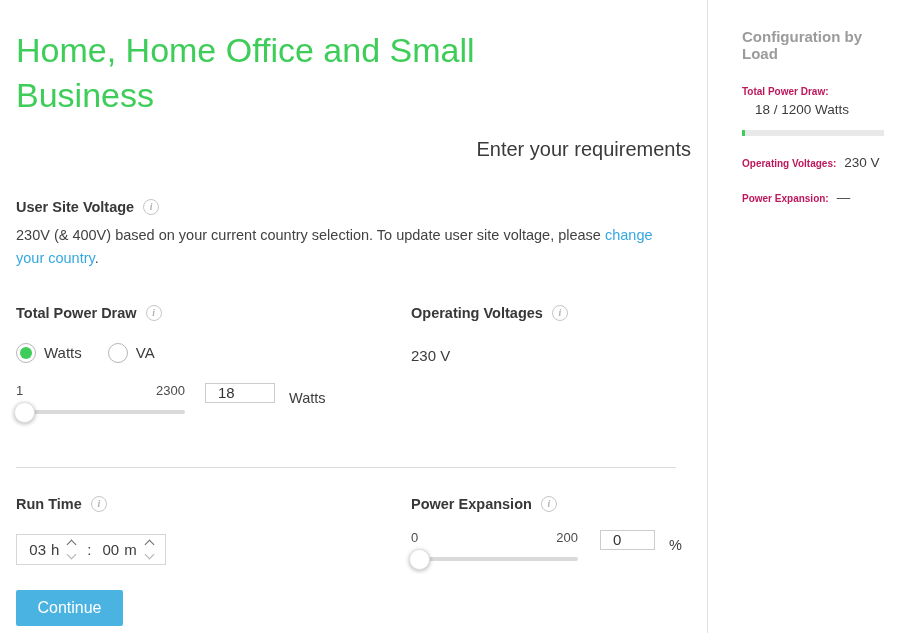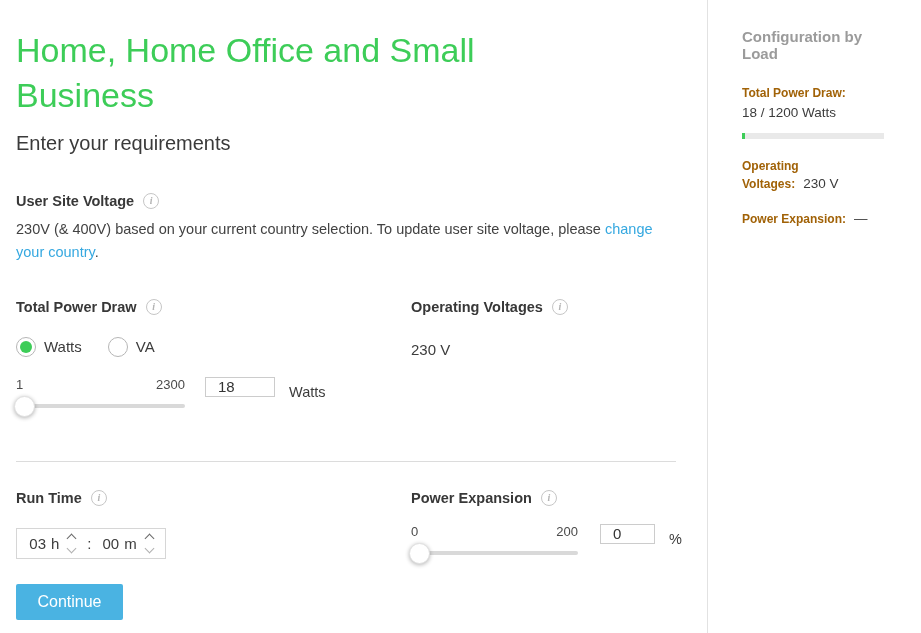--- a/index.html
+++ b/index.html
@@ -5,21 +5,21 @@
   * { box-sizing: border-box; }
   html,body { margin:0; padding:0; }
   body {
     width:921px; height:633px; overflow:hidden; position:relative;
     background:#ffffff; color:#3c3c3c;
     font-family:"Liberation Sans", sans-serif;
   }
   .main { position:absolute; left:0; top:2px; width:707px; padding:26px 16px 0 16px; }
 
   .page-title { margin:0; max-width:560px; font-size:34px; font-weight:400; line-height:1.32; color:#3dcd58; }
-  .page-subtitle { margin-top:14px; font-size:20px; font-weight:400; color:#3a3a3a; }
+  .page-subtitle { margin-top:20px; font-size:20px; font-weight:400; color:#3a3a3a;text-align:right; }
 
   .section-label { display:flex; align-items:center; font-size:14.5px; font-weight:700; color:#383838; }
   .info-icon {
     width:16px; height:16px; margin-left:9px; border:1px solid #c6c6c6; border-radius:50%;
     color:#b3b3b3; font:italic 700 10px/14px "Liberation Serif", serif; text-align:center;
     display:inline-block; flex:0 0 auto; cursor:pointer;
   }
 
   .usv { margin-top:38px; }
   .usv-text { margin-top:9px; max-width:655px; font-size:14.5px; line-height:1.62; color:#424242; }
@@ -64,23 +64,23 @@
   .chev.down { transform:rotate(45deg); border-color:#b0b0b0; }
   .colon { margin:0 11px 0 12px; }
 
   .continue-btn { margin-top:20px; width:107px; height:36px; background:#4ab3e2; color:#fff;
     border:none; border-radius:2px; font-family:"Liberation Sans", sans-serif; font-size:16px; cursor:pointer; }
 
   .sidebar { position:absolute; left:707px; top:0; width:177px; height:633px;
     border-left:1px solid #e2e2e2; padding:28px 0 0 34px; overflow:hidden; }
   .sb-heading { font-size:15px; font-weight:700; color:#9b9b9b; }
   .sb-block { margin-top:24px; }
-  .sb-label { font-size:12px; font-weight:700; color:#a16207; }
+  .sb-label { font-size:10px; font-weight:700; color:#be185d; }
   .sb-value { font-size:13.5px; color:#3c3c3c; }
-  .sb-tpd-value { margin-top:5px; }
+  .sb-tpd-value { margin-top:5px;margin-left:13px; }
   .progress { margin-top:13px; width:180px; height:6px; background:#e9e9e9; position:relative; }
   .progress-fill { position:absolute; left:0; top:0; bottom:0; background:#3dcd58; }
   .sb-row { margin-top:17px; }
   .sb-row .sb-value { margin-left:8px; }
 </style>
 </head>
 <body>
 
 <div class="main">
 

